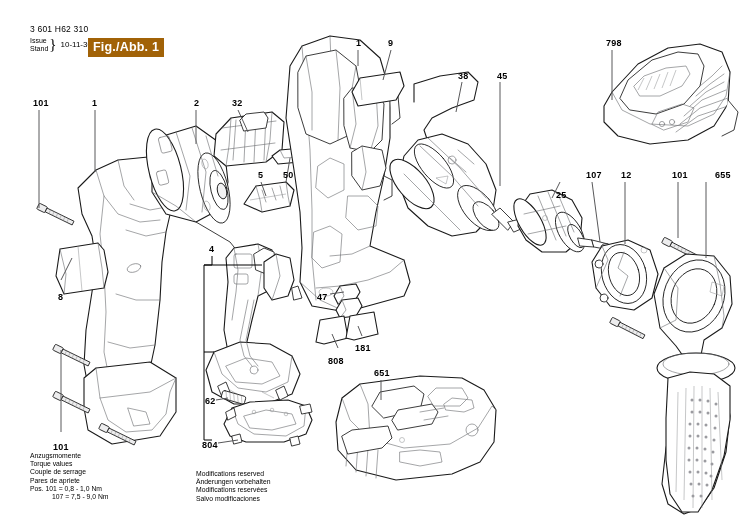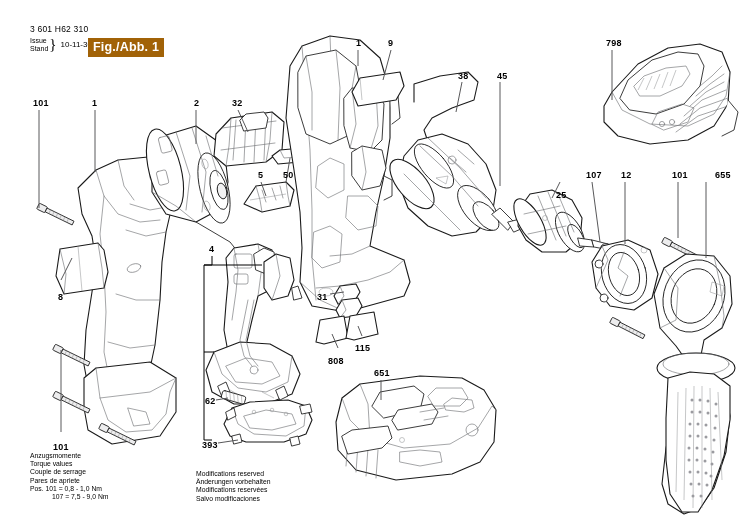--- a/index.html
+++ b/index.html
@@ -470,24 +470,24 @@
       <div class="lbl" style="left: 606px; top: 38px;">798</div>
       <div class="lbl" style="left: 556px; top: 170px; margin-top: 20px;">25</div>
       <div class="lbl" style="left: 586px; top: 170px;">107</div>
       <div class="lbl" style="left: 621px; top: 170px; text-align: right;">12</div>
       <div class="lbl" style="left: 672px; top: 170px;">101</div>
       <div class="lbl" style="left: 715px; top: 170px;">655</div>
       <div class="lbl" style="left: 58px; top: 292px;">8</div>
       <div class="lbl" style="left: 53px; top: 442px;">101</div>
       <div class="lbl" style="left: 209px; top: 244px;">4</div>
       <div class="lbl" style="left: 205px; top: 396px;">62</div>
-      <div class="lbl" style="left: 202px; top: 440px;">393</div>
-      <div class="lbl" style="left: 317px; top: 292px;">31</div>
+      <div class="lbl" style="left: 202px; top: 440px;">804</div>
+      <div class="lbl" style="left: 317px; top: 292px;">47</div>
       <div class="lbl" style="left: 328px; top: 356px;">808</div>
-      <div class="lbl" style="left: 355px; top: 343px;">115</div>
+      <div class="lbl" style="left: 355px; top: 343px;">181</div>
       <div class="lbl" style="left: 374px; top: 368px;">651</div>
     </div>
 
   <div class="foot" id="torque-note">
     <div>Anzugsmomente</div>
     <div>Torque values</div>
     <div>Couple de serrage</div>
     <div>Pares de apriete</div>
     <div class="tq">Pos. 101 = 0,8 - 1,0 Nm</div>
     <div class="tq2">107 = 7,5 - 9,0 Nm</div>

